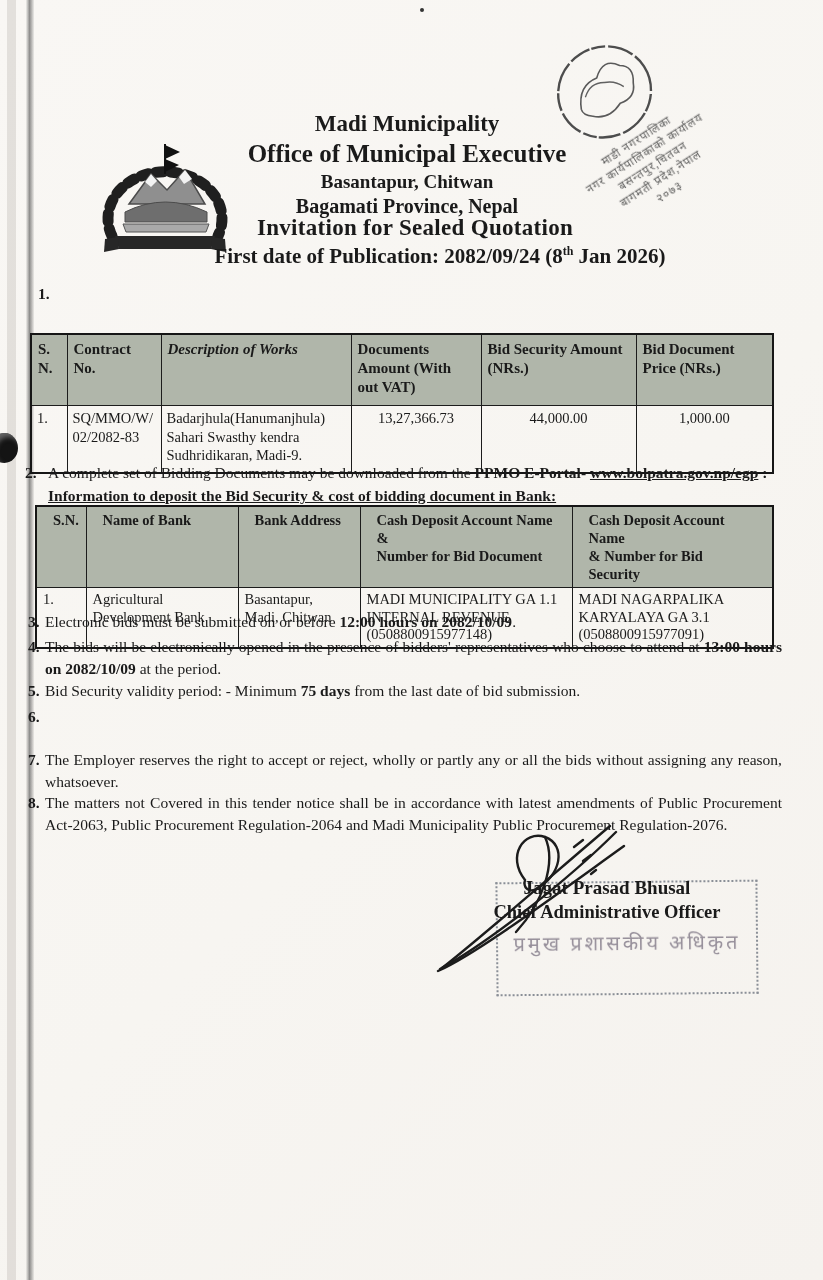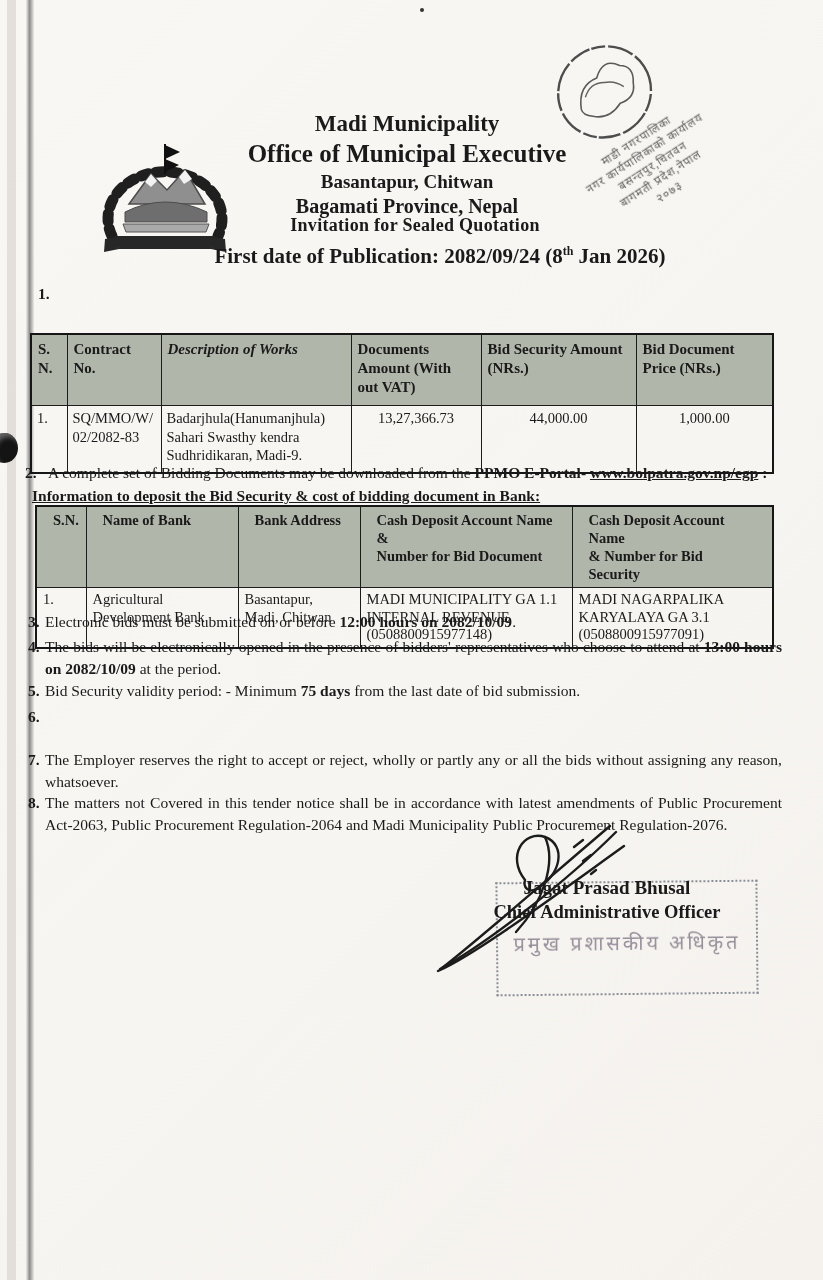--- a/index.html
+++ b/index.html
@@ -18,21 +18,21 @@
     filter:blur(.4px);}
   .punch{position:absolute;left:-9px;top:433px;width:27px;height:30px;background:#141414;border-radius:50%;
     box-shadow:inset 4px 4px 5px rgba(120,120,120,.8);}
   
   .org-header{position:absolute;left:207px;top:110px;width:400px;text-align:center;}
   .org-name{font-size:23px;line-height:28px;font-weight:700;}
   .office-name{font-size:25px;line-height:32px;font-weight:700;}
   .addr1{font-size:19px;line-height:24px;font-weight:600;}
   .addr2{font-size:20px;line-height:25px;font-weight:600;}
   .doc-title{position:absolute;left:160px;top:215px;width:510px;text-align:center;
-    font-size:18px;font-weight:700;letter-spacing:.3px;}
+    font-size:23px;font-weight:700;letter-spacing:.3px;}
   .pub-line{position:absolute;left:120px;top:244px;width:640px;text-align:center;
     font-size:21px;font-weight:600;}
   .pub-line sup{font-size:12px;font-weight:700;}
   
   .emblem{position:absolute;left:85px;top:140px;}
   
   .seal{position:absolute;left:533px;top:43px;width:190px;height:170px;}
   .seal-inner{position:absolute;left:0;top:0;width:190px;height:170px;transform:rotate(-33deg);transform-origin:95px 85px;}
   .seal-line{position:absolute;left:0;width:190px;text-align:center;white-space:nowrap;
     font-size:11.5px;color:#474747;letter-spacing:1px;opacity:.85;filter:blur(.3px);}
@@ -43,21 +43,21 @@
   .item span.b{font-weight:700;}
   .item span.u{text-decoration:underline;margin-top:8px;}
   .i1{left:38px;top:283px;width:737px;padding-left:27px;font-weight:700;line-height:21.5px;}
   .i2{left:25px;top:462px;width:745px;padding-left:23px;}
   .i3{left:28px;top:611px;width:737px;padding-left:17px;}
   .i4{left:28px;top:636px;width:737px;padding-left:17px;}
   .i5{left:28px;top:680px;width:737px;padding-left:17px;}
   .i6{left:28px;top:706px;width:737px;padding-left:17px;}
   .i7{left:28px;top:749px;width:737px;padding-left:17px;}
   .i8{left:28px;top:792px;width:737px;padding-left:17px;}
-  .info-line{position:absolute;left:32px;top:487px;font-size:15.5px;font-weight:700;text-decoration:underline;}
+  .info-line{position:absolute;left:48px;top:487px;font-size:15.5px;font-weight:700;text-decoration:underline;}
   
   table{border-collapse:collapse;table-layout:fixed;position:absolute;background:transparent;}
   .works-table{left:30px;top:333px;width:742px;border:2.5px solid #161616;}
   .bank-table{left:35px;top:505px;width:737px;border:2.5px solid #161616;}
   th,td{border:1.6px solid #1c1c1c;vertical-align:top;white-space:pre-line;
     font-family:"Liberation Serif","DejaVu Serif",serif;overflow:hidden;}
   .works-table th{font-size:15px;line-height:19px;font-weight:700;text-align:left;padding:5px 6px;height:60px;}
   .works-table td{font-size:14.5px;line-height:18.5px;padding:3px 5px;height:60px;}
   .works-table td:nth-child(4),.works-table td:nth-child(5),.works-table td:nth-child(6){text-align:center;}
   .bank-table th{font-size:14.5px;line-height:18px;font-weight:700;text-align:left;padding:4px 16px;height:36px;}

